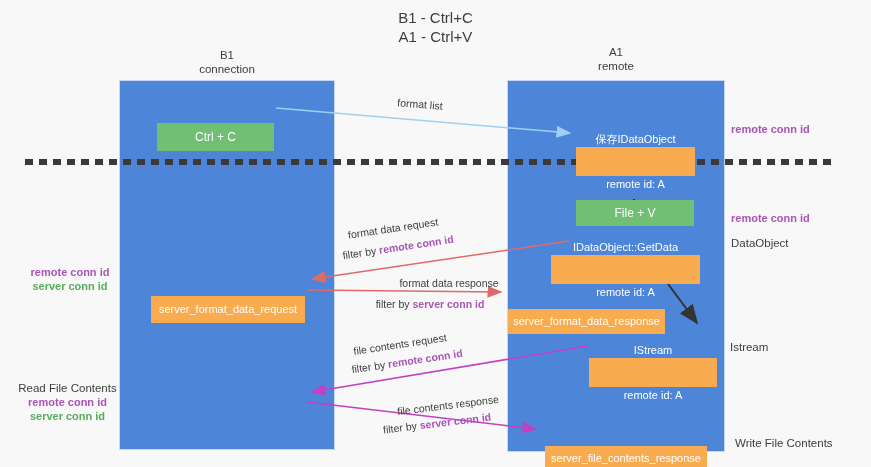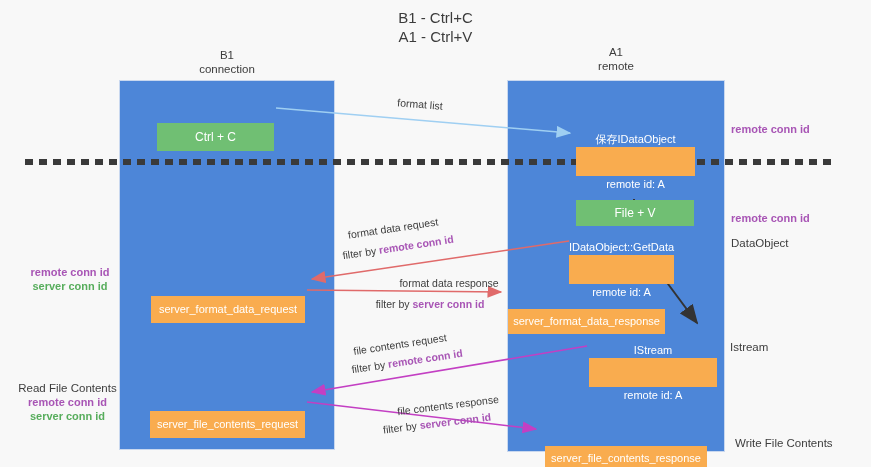--- a/index.html
+++ b/index.html
@@ -86,37 +86,34 @@
     <div>Ctrl + C</div>
   </div>
   <div class="node green-box" style="left:576px; top:172px; width:118px; height:26px;">
     <div>File + V</div>
   </div>
 
   <div class="node orange-box" style="left:576px; top:119px; width:119px; height:29px;">
     <div>保存IDataObject</div>
     <div>remote id: A</div>
   </div>
-  <div class="node orange-box" style="left:569px; top:227px; width:105px; height:29px;">
+  <div class="node orange-box" style="left:551px; top:227px; width:149px; height:29px;">
     <div>IDataObject::GetData</div>
     <div>remote id: A</div>
   </div>
   <div class="node orange-box" style="left:589px; top:330px; width:128px; height:29px;">
     <div>IStream</div>
     <div>remote id: A</div>
   </div>
 
   <div class="node orange-box" style="left:151px; top:268px; width:154px; height:27px;">
     <div>server_format_data_request</div>
   </div>
   <div class="node orange-box" style="left:508px; top:281px; width:157px; height:25px;">
     <div>server_format_data_response</div>
-  </div>
-  <div class="node orange-box" style="left:150px; top:383px; width:155px; height:27px;">
-    <div>server_file_contents_request</div>
   </div>
   <div class="node orange-box" style="left:545px; top:418px; width:162px; height:24px;">
     <div>server_file_contents_response</div>
   </div>
 
   <div class="arrow-label" style="left:420px; top:104px; transform:translate(-50%,-50%) rotate(4.5deg);">format list</div>
 
   <div class="arrow-label" style="left:393px; top:228px; transform:translate(-50%,-50%) rotate(-8.5deg);">format data request</div>
   <div class="arrow-label" style="left:398px; top:247px; transform:translate(-50%,-50%) rotate(-8.5deg);">
     <span class="lbl-pre">filter by</span><span class="purple">remote conn id</span>

